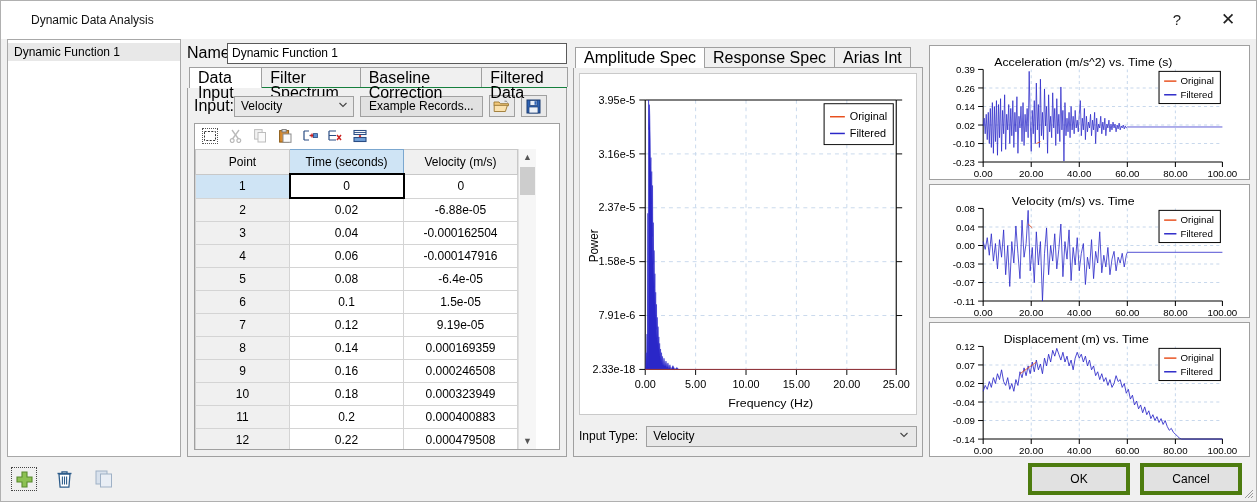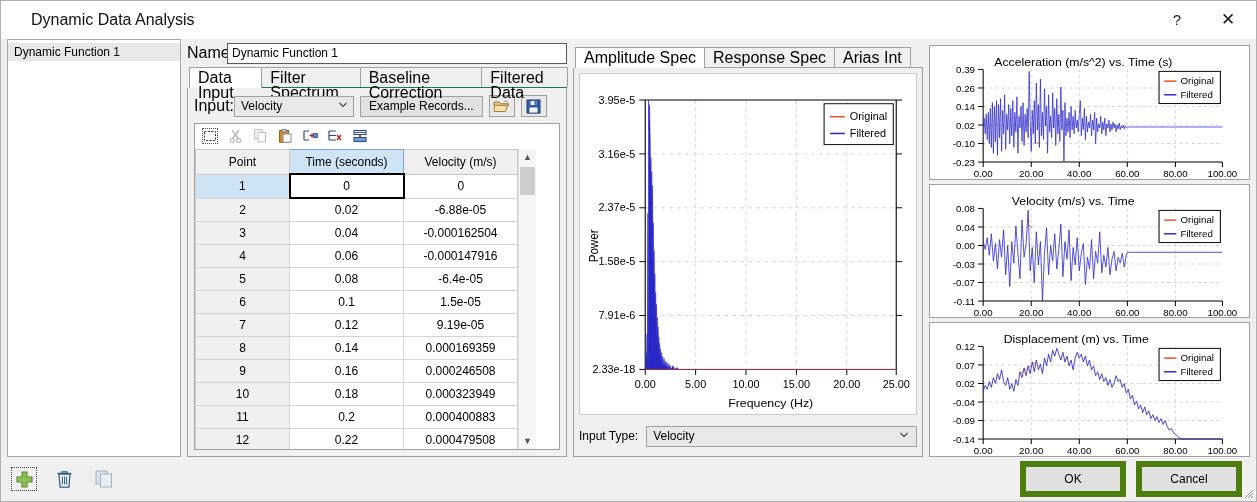--- a/index.html
+++ b/index.html
@@ -12,21 +12,21 @@
     position:absolute;left:0;top:0;width:1257px;height:502px;
     background:#f0f0f0;border:1px solid #b0b0b0;box-sizing:border-box;
     display:flex;flex-direction:column;
   }
   
   .titlebar{
     height:37px;flex:0 0 37px;background:#ffffff;
     display:flex;align-items:center;position:relative;
     border-bottom:1px solid #ffffff;
   }
-  .title-text{margin-left:30px;font-size:16px;color:#111;}
+  .title-text{margin-left:30px;font-size:12px;color:#111;}
   .title-btns{position:absolute;right:0;top:0;height:37px;display:flex;}
   .tbtn{width:46px;height:37px;display:flex;align-items:center;justify-content:center;
         font-size:15px;color:#222;background:transparent;border:none;cursor:default;}
   .tbtn.close{width:56px;font-size:17px;}
 
   
   .body-area{flex:1 1 auto;display:flex;padding:0 6px;gap:6px;min-height:0;}
 
   
   .left-col{width:174px;flex:0 0 174px;display:flex;flex-direction:column;min-height:0;}
@@ -133,21 +133,21 @@
 
   
   .footer{
     height:44px;flex:0 0 44px;display:flex;align-items:center;padding:0 10px;position:relative;
   }
   .foot-icons{display:flex;align-items:center;gap:14px;}
   .fbtn{width:26px;height:24px;display:flex;align-items:center;justify-content:center;cursor:default;}
   .fbtn.focus{border:1px dotted #444;box-sizing:border-box;}
   .foot-right{position:absolute;right:14px;display:flex;gap:10px;}
   .dlgbtn{
-    width:94px;height:24px;border:6px solid #4d7c0f;background:#e1e1e1;font-size:12px;
+    width:94px;height:24px;border:4px solid #4d7c0f;background:#e1e1e1;font-size:12px;
     display:flex;align-items:center;justify-content:center;cursor:default;
     font-family:"Liberation Sans",sans-serif;color:#000;
   }
   .grip{position:absolute;right:2px;bottom:2px;width:12px;height:12px;}
   svg{display:block;}
   .ax-txt{font-family:"Liberation Sans",sans-serif;}
 </style>
 </head>
 <body>
 

